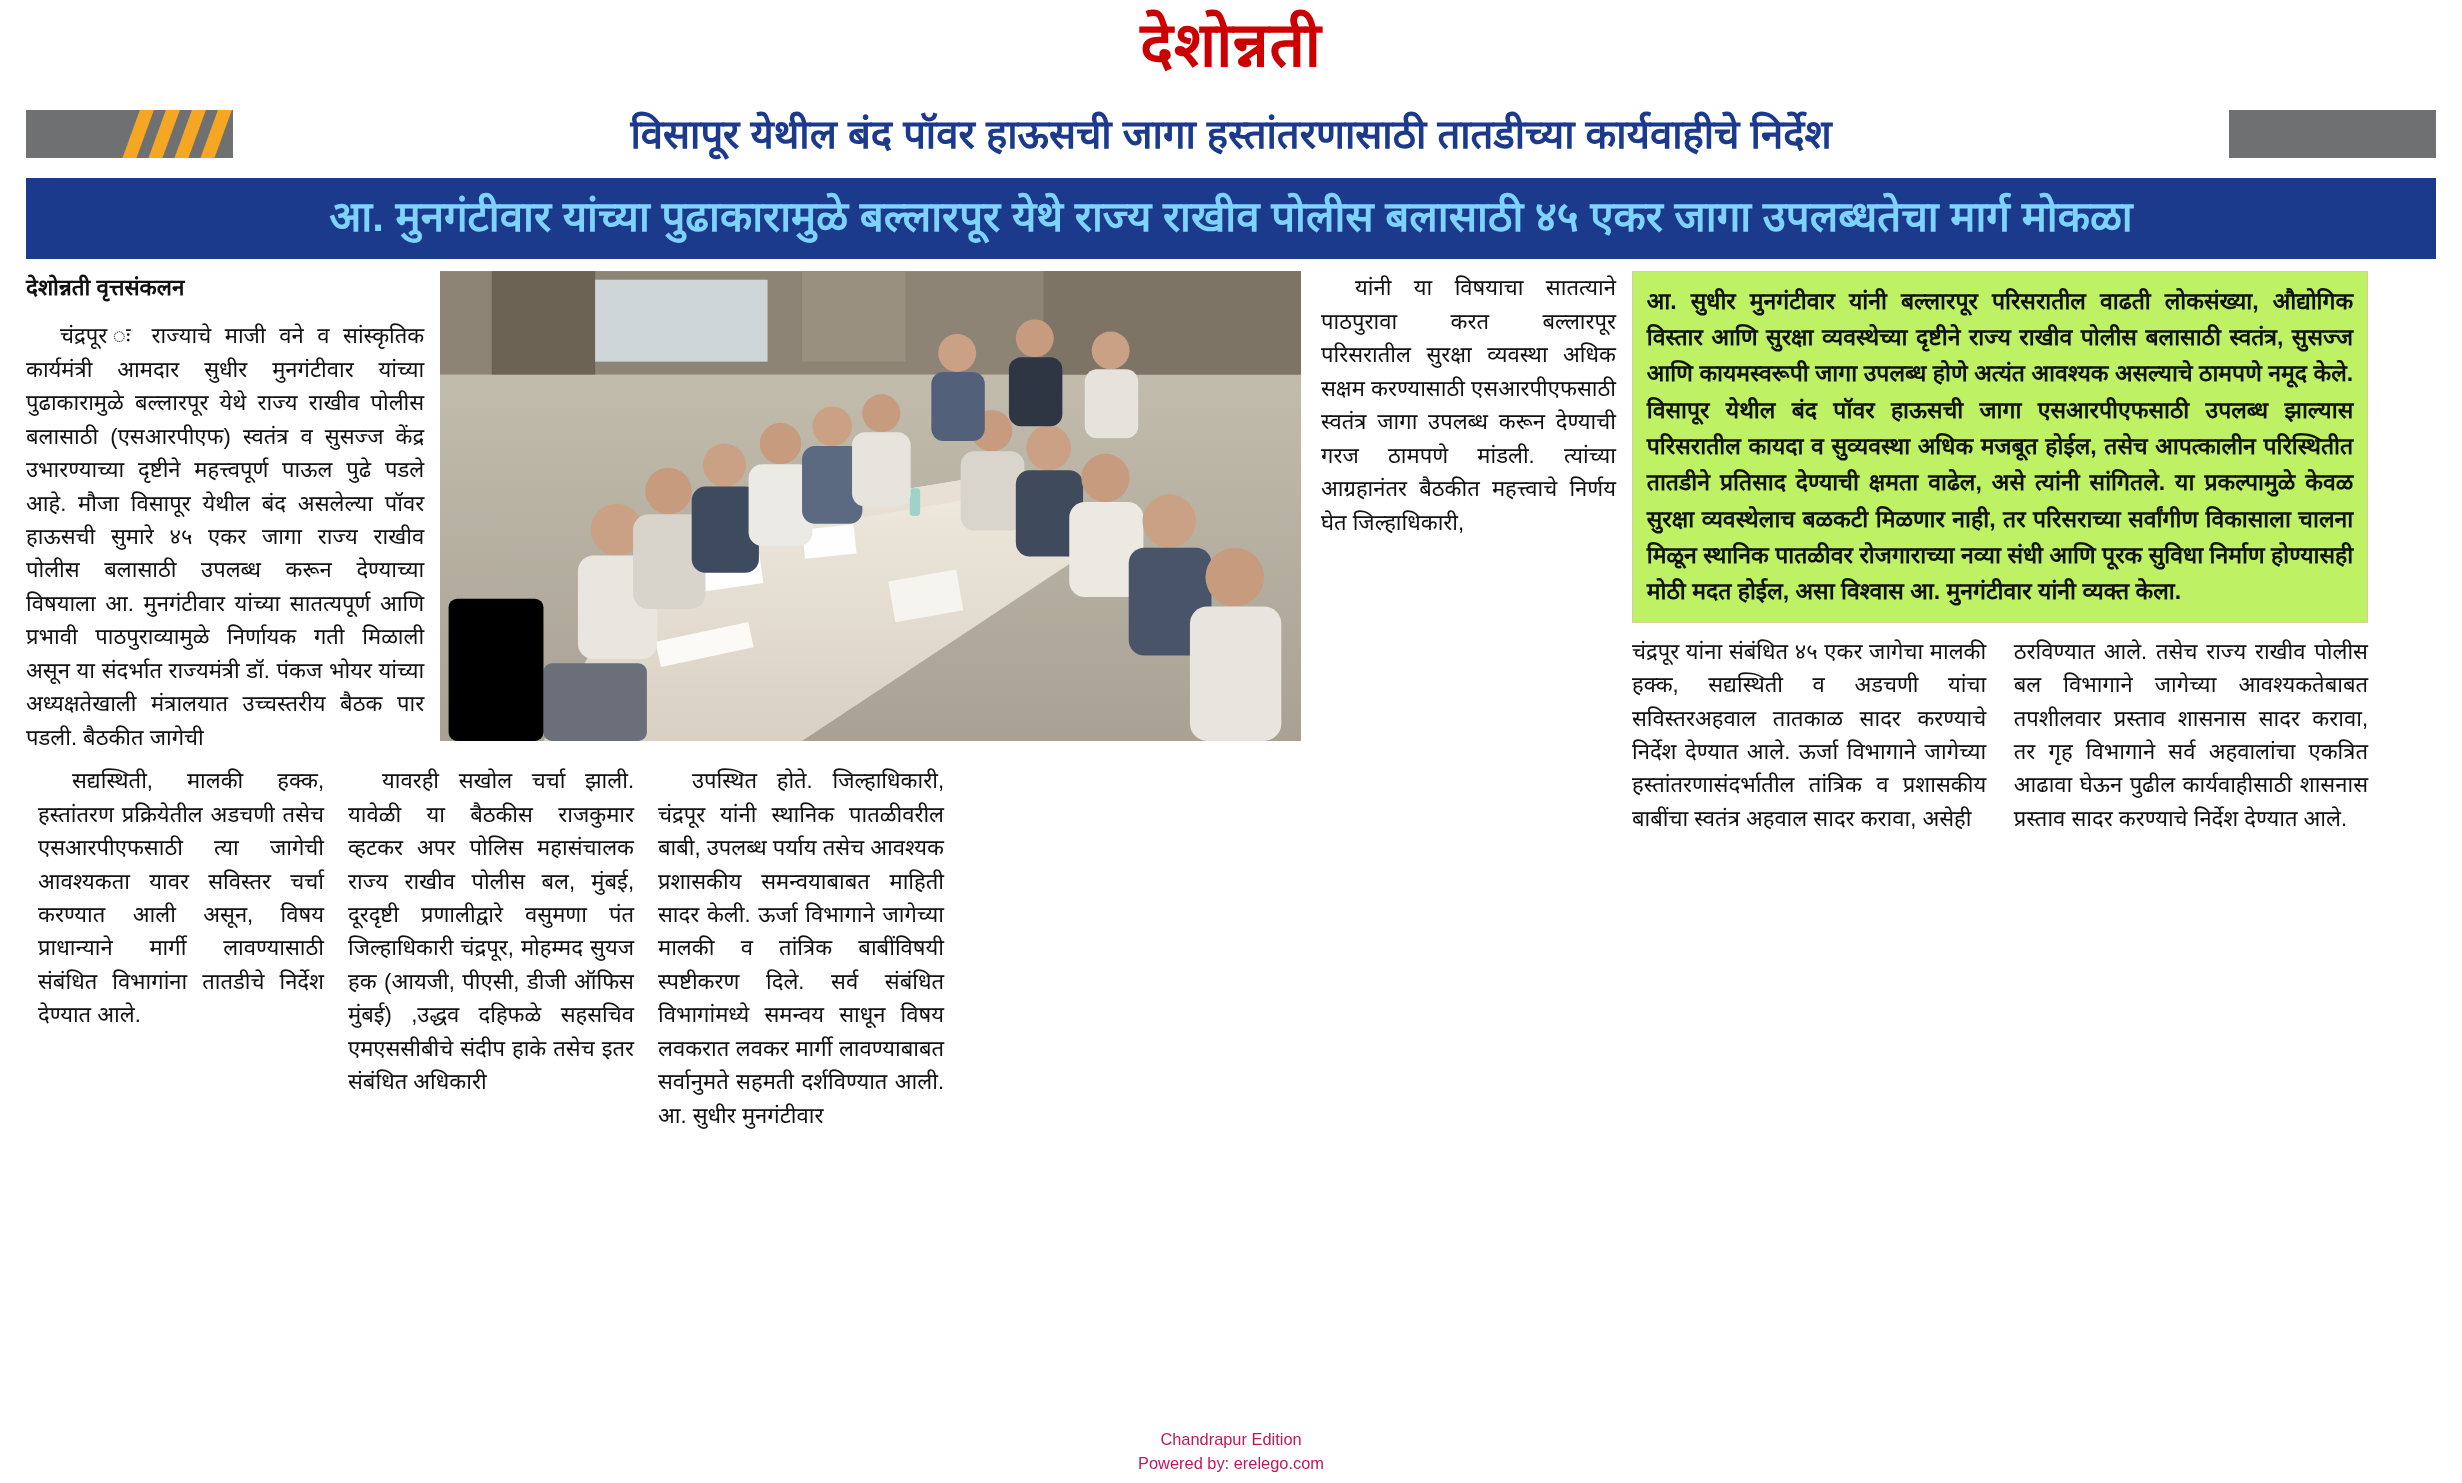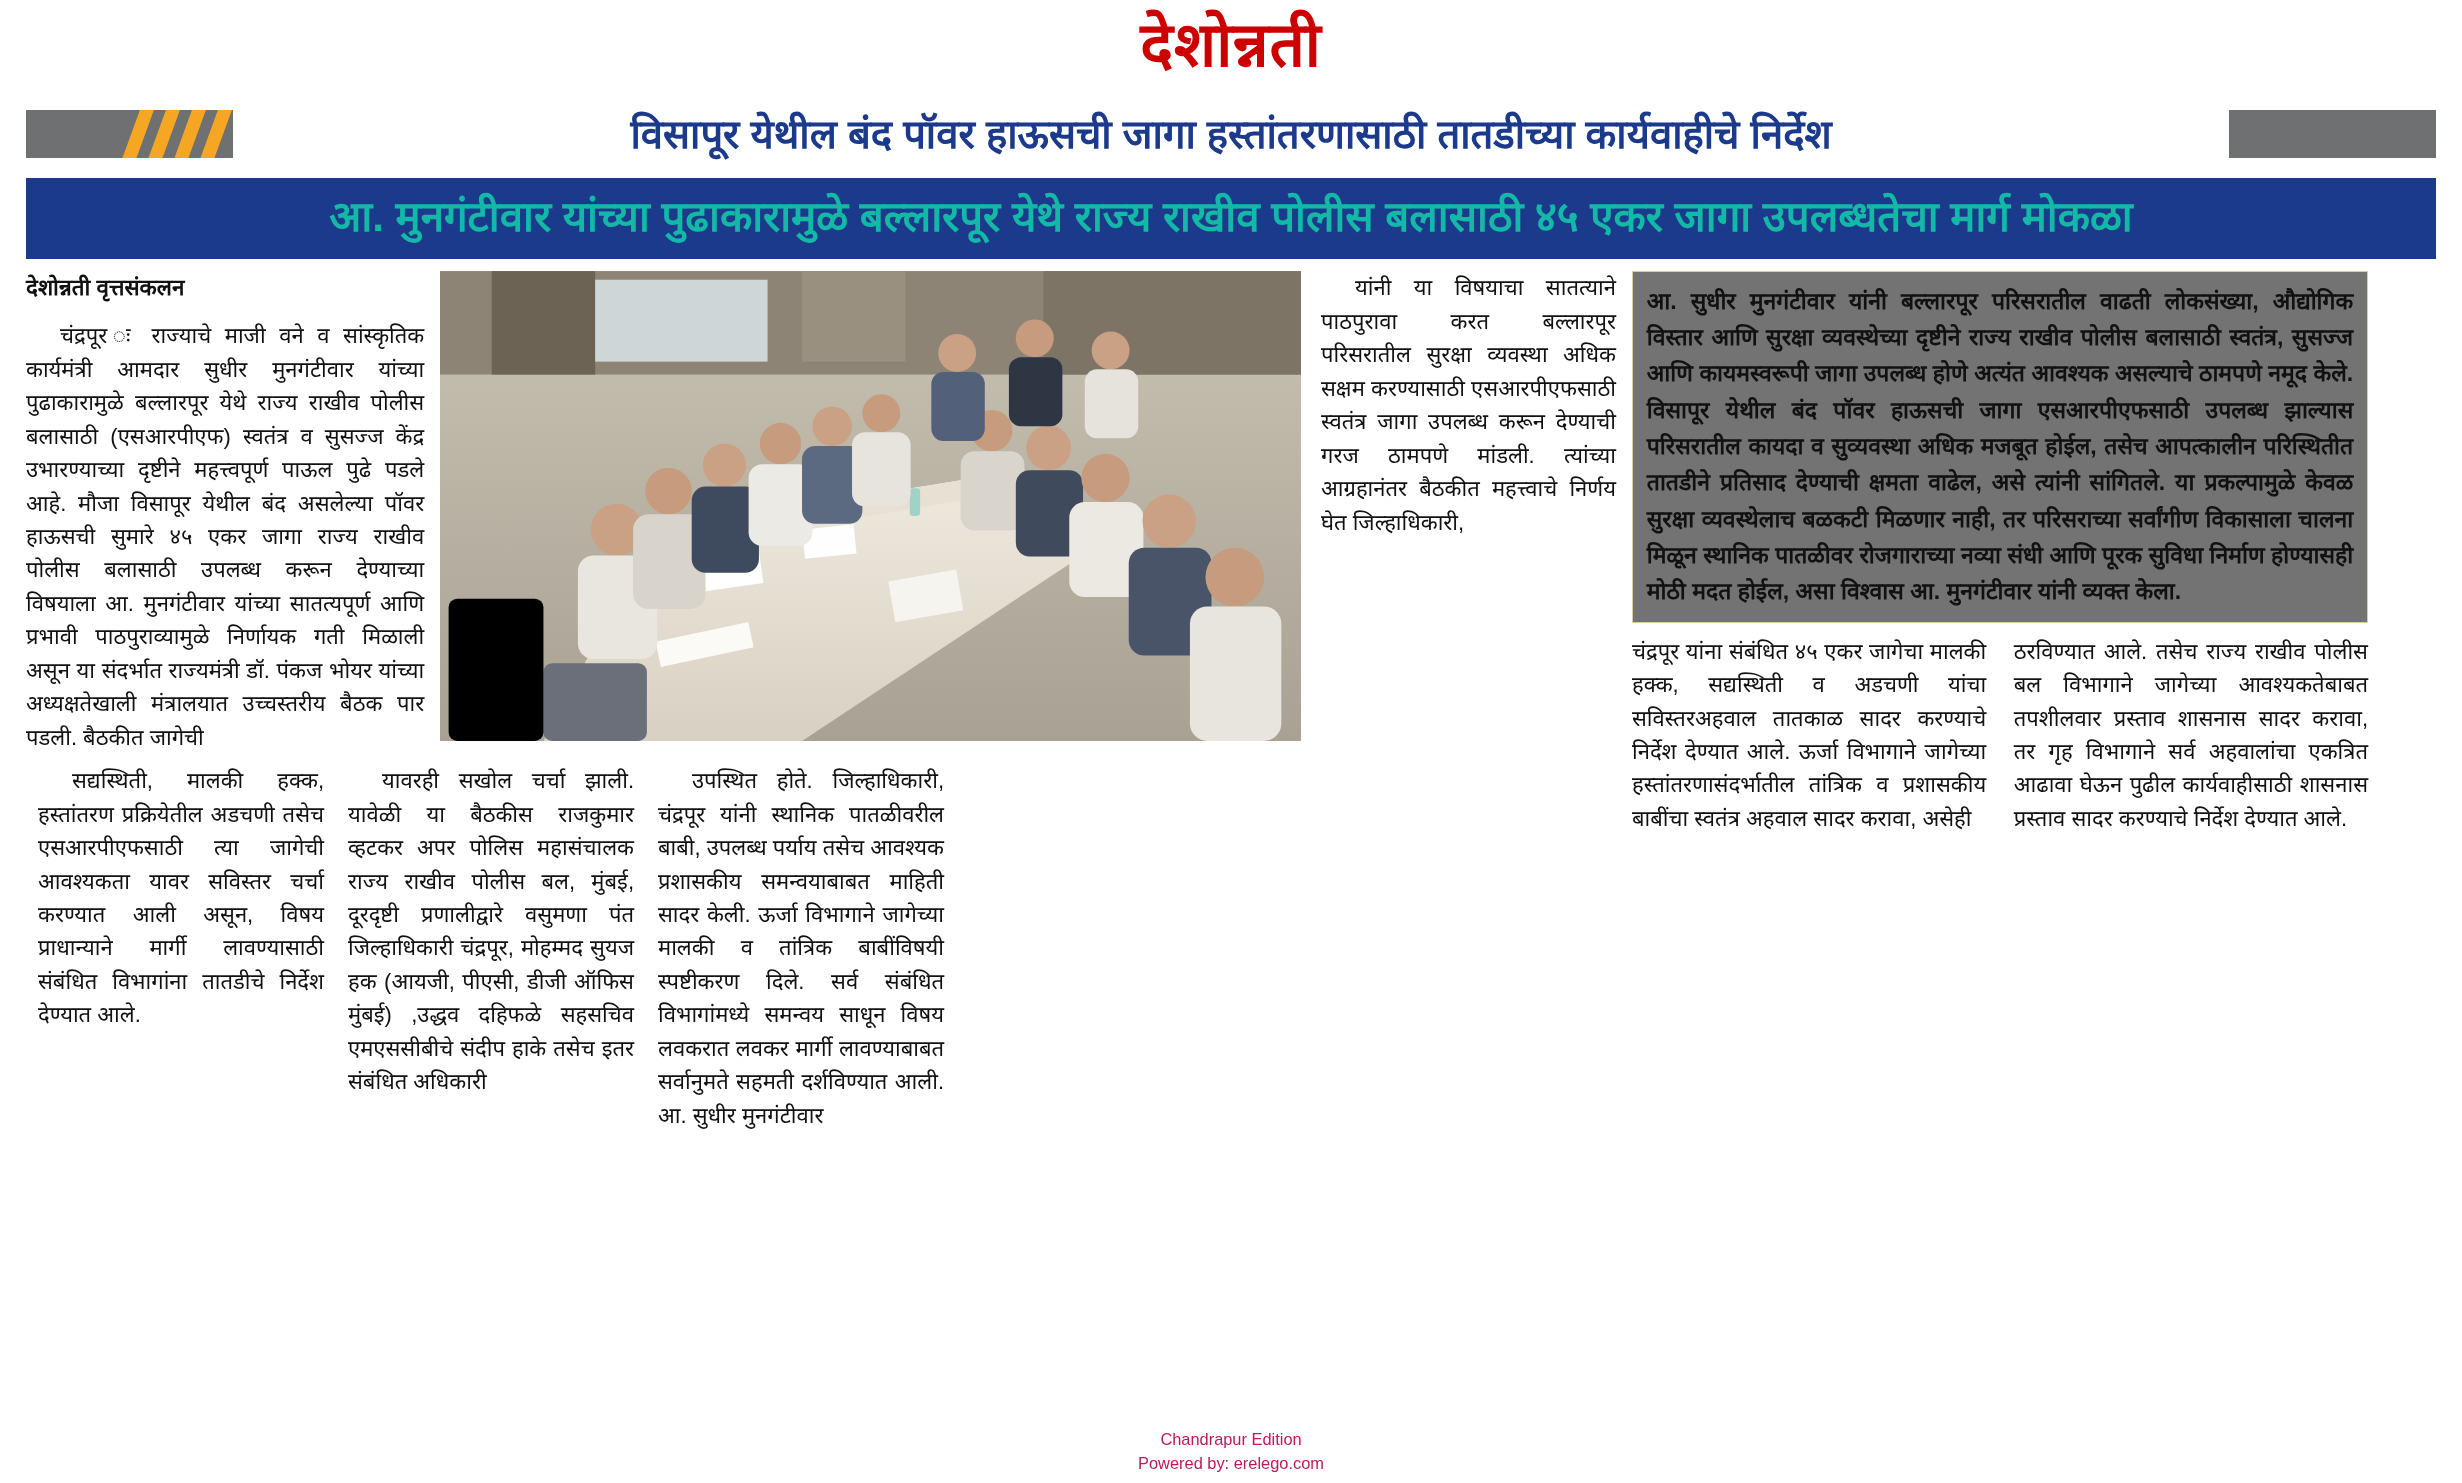--- a/index.html
+++ b/index.html
@@ -74,21 +74,21 @@
   .kicker-bar-right {
     flex: 0 0 207px;
     height: 48px;
     background: #6f7072;
   }
 
   
   .headline-band {
     margin-top: 8.6px;
     background: #1b3a8c;
-    color: #14b8a6;
+    color: #7dd3fc;
     text-align: center;
     font-size: 42px;
     font-weight: bold;
     padding: 13.8px 8.6px 17px 8.6px;
     line-height: 1.15;
     border: 1.7px solid #1b3a8c;
   }
 
   
   .body-wrap {
@@ -129,21 +129,21 @@
     height: 470px;
     overflow: hidden;
     position: relative;
     background: #b9b3a6;
     margin-bottom: 12px;
   }
   .photo-holder svg { display: block; }
 
   
   .highlight-box {
-    background: #737373;
+    background: #bef264;
     border: 1.7px solid #d9cf9a;
     padding: 10.3px 13.8px 12px 13.8px;
     box-sizing: border-box;
     font-size: 23px;
     line-height: 1.58;
     color: #111;
     text-align: justify;
     font-weight: bold;
   }
   .two-sub {

